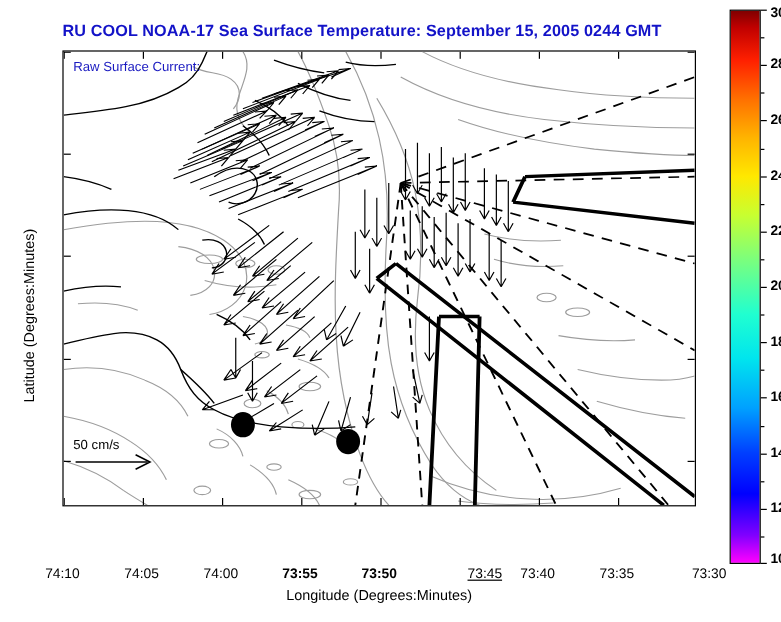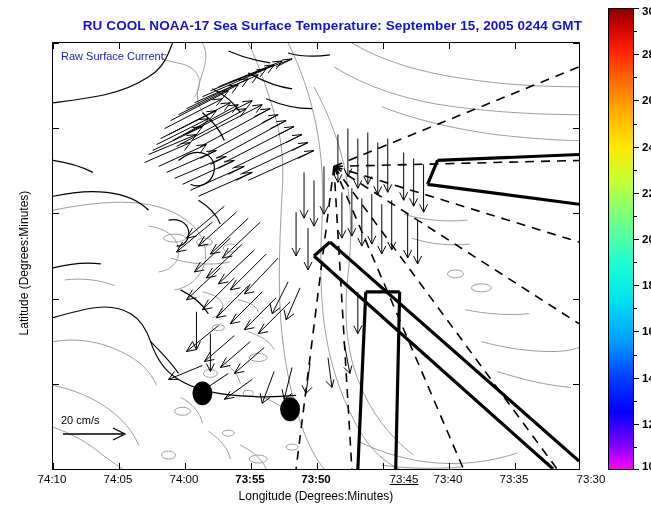--- a/index.html
+++ b/index.html
@@ -3,27 +3,27 @@
 <meta charset="utf-8">
 <style>
   html,body{margin:0;padding:0;background:#ffffff;}
   body{width:651px;height:518px;overflow:hidden;
        font-family:"Liberation Sans",sans-serif;}
   #root{position:relative;width:651px;height:518px;background:#fff;}
 
   
   .title{
     position:absolute;left:52px;top:18px;width:530px;
-    text-align:right;color:#1313c8;font-weight:bold;
+    text-align:left;color:#1313c8;font-weight:bold;
     font-size:13.5px;letter-spacing:.1px;white-space:nowrap;
   }
 
   
   .plot-frame{
-    position:absolute;left:52px;top:42px;width:528px;height:428px;
+    position:absolute;left:52px;top:42px;width:528px;height:380px;
     border:1.5px solid #000;background:#ffffff;box-sizing:border-box;
     overflow:hidden;
   }
   .map-svg{position:absolute;left:0;top:0;width:100%;height:100%;}
 
   
   .annot{
     position:absolute;left:8px;top:6px;color:#1a1ac0;
     font-size:11px;line-height:15px;white-space:nowrap;z-index:6;
   }
@@ -288,21 +288,21 @@
         <ellipse cx="150" cy="352" rx="10" ry="12"></ellipse>
         <ellipse cx="238" cy="368" rx="10" ry="12"></ellipse>
       </g>
     </svg>
 
     <div class="annot">
       <div>Raw Surface Current:</div>
     </div>
 
     <div class="scalebar">
-      <div class="sb-label">20 cm/s</div>
+      <div class="sb-label">50 cm/s</div>
       <svg width="70" height="14">
         <line x1="2" y1="7" x2="62" y2="7" stroke="#000" stroke-width="1.3"></line>
         <polyline points="52,1 64,7 52,13" fill="none" stroke="#000" stroke-width="1.3"></polyline>
       </svg>
     </div>
 
     <div>
       <div class="tick-x-top" style="left:0px;"></div>
       <div class="tick-x-top" style="left:66px;"></div>
       <div class="tick-x-top" style="left:132px;"></div>

